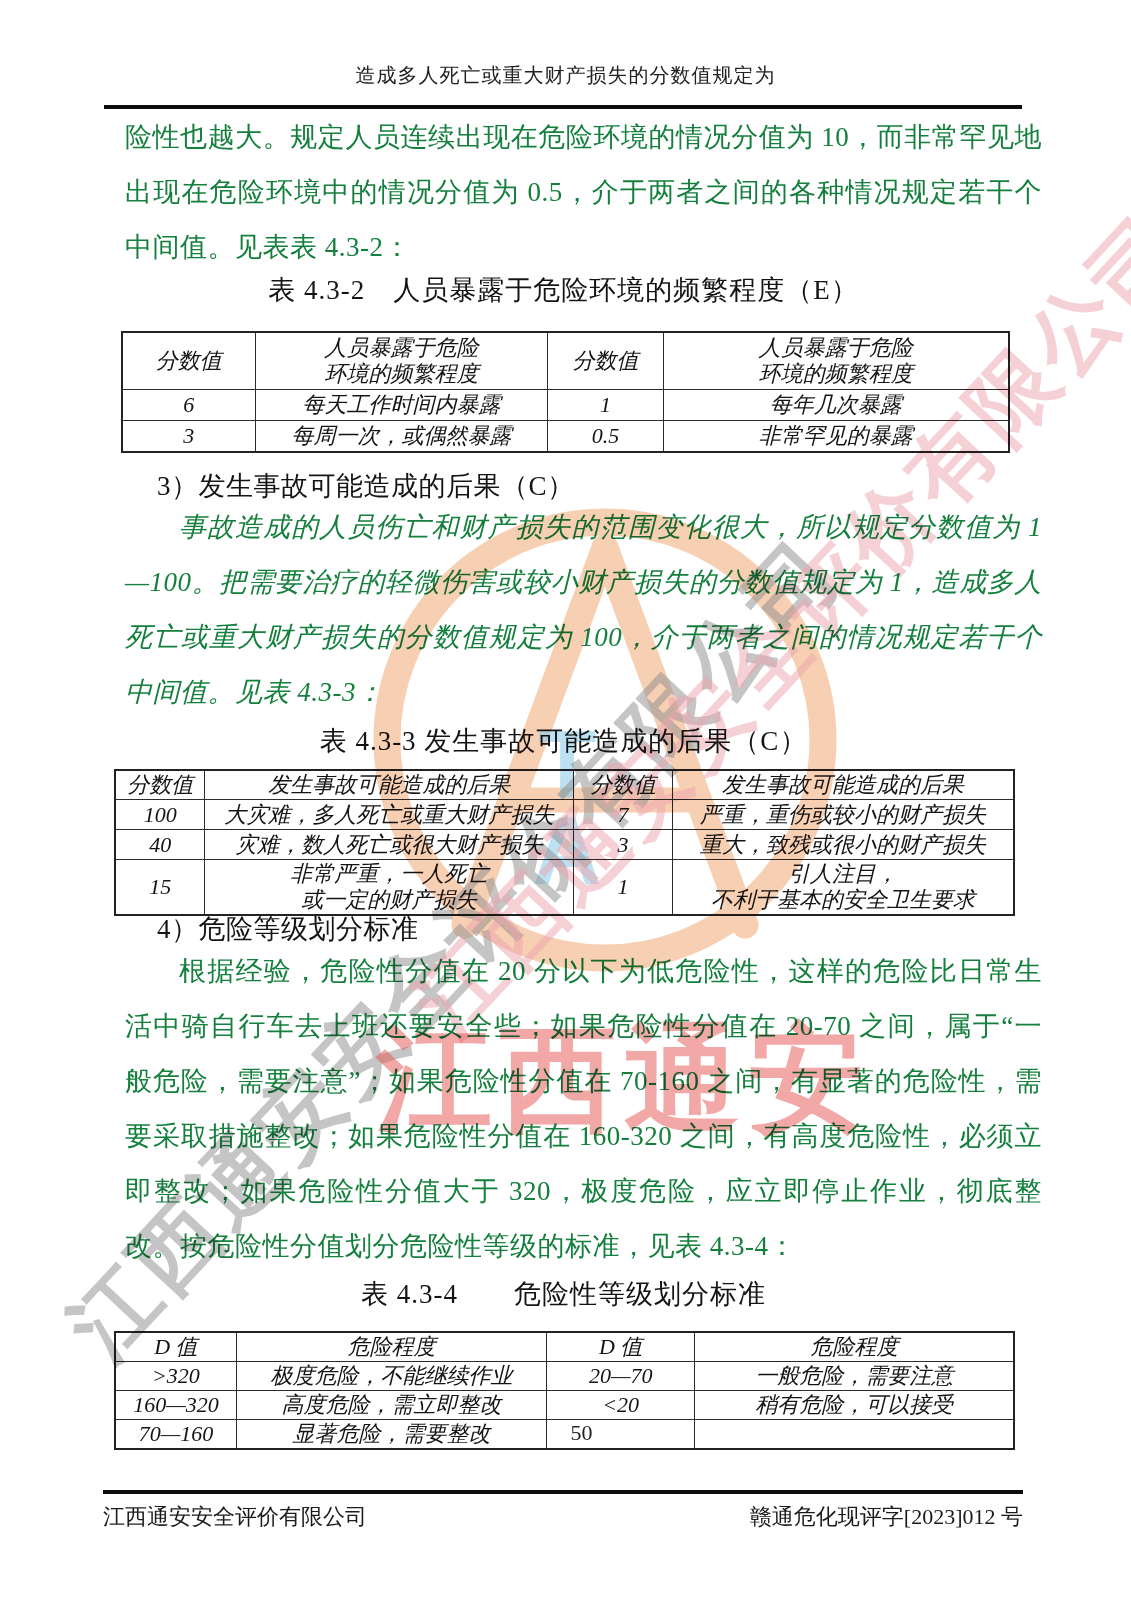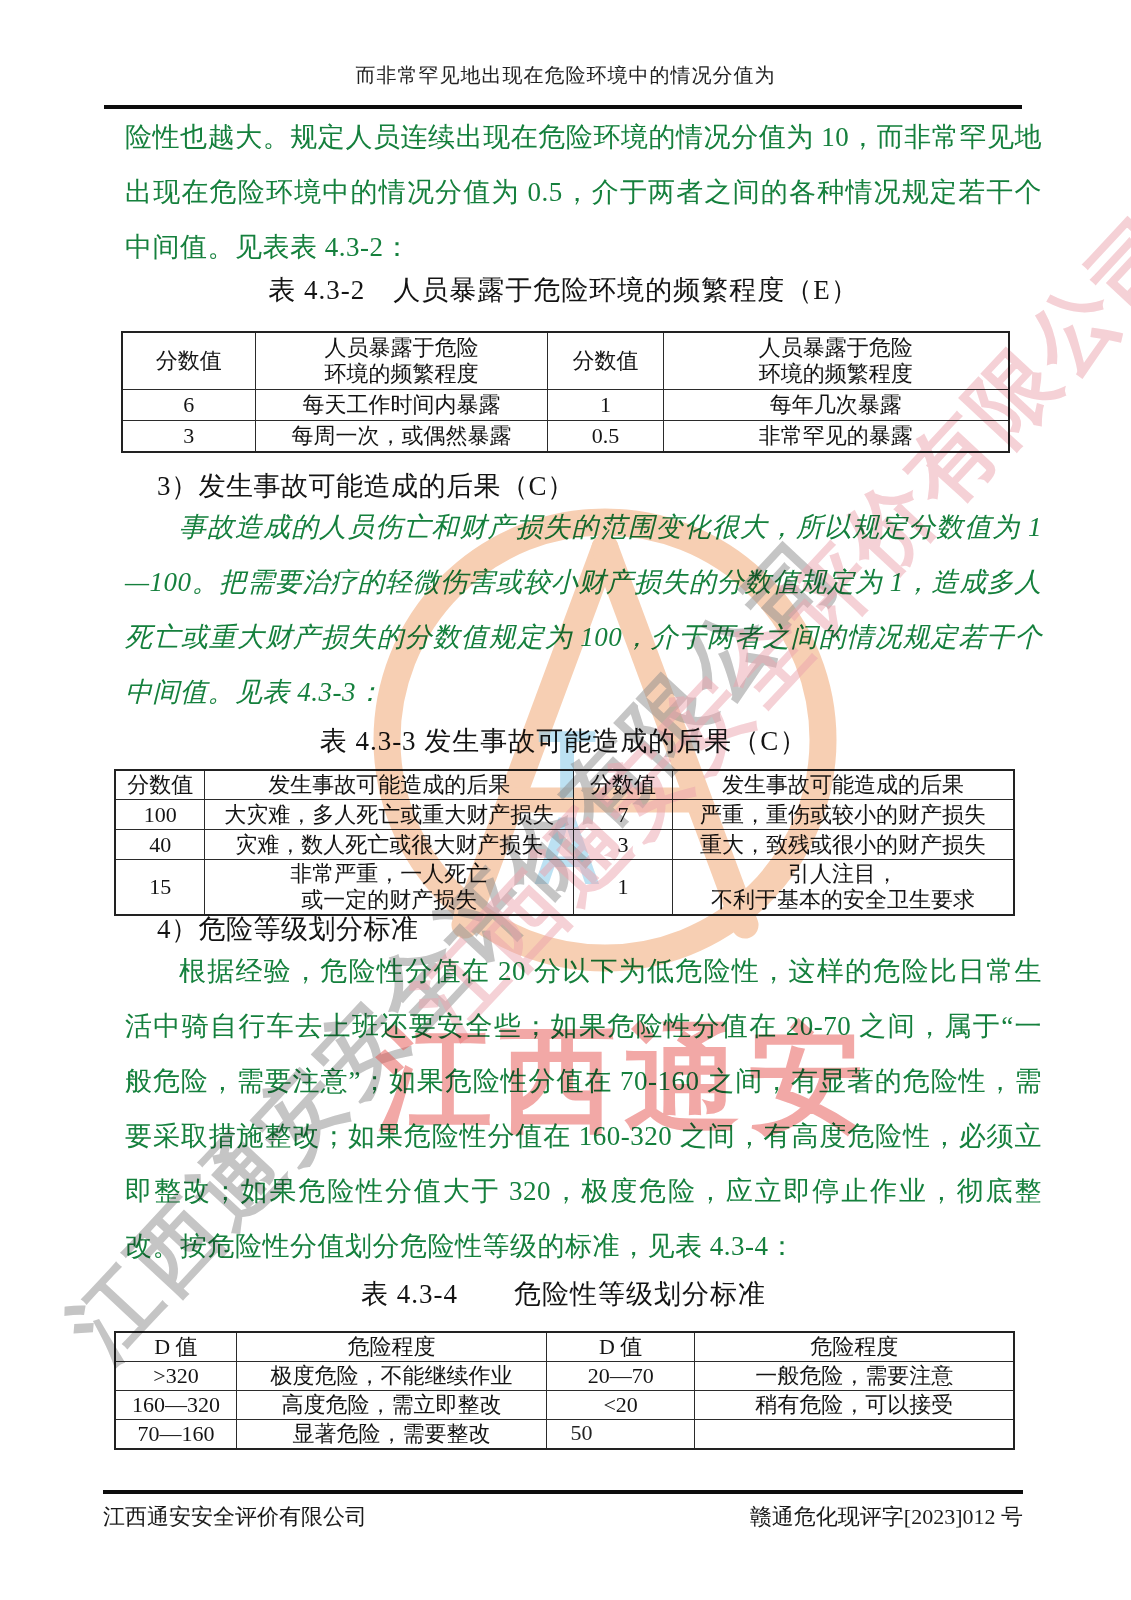--- a/index.html
+++ b/index.html
@@ -19,21 +19,21 @@
   .p3{top:944px; text-indent:2em;}
   .sub-head{position:absolute; left:157px; font-size:27px; color:#141414; letter-spacing:0.5px;}
   .h3{top:468px;}
   .h4{top:911px;}
   .tbl-title{position:absolute; left:105px; width:917px; text-align:center; font-size:27px;
     letter-spacing:1px; color:#141414;}
   .tt432{top:272px;}
   .tt433{top:723px;}
   .tt434{top:1276px;}
   table.doc{position:absolute; border-collapse:collapse; table-layout:fixed;
-    font-size:22px; color:#141414;}
+    font-size:22px; color:#141414;font-style:italic;}
   table.doc td, table.doc th{border:1.6px solid #2b2b2b; text-align:center; vertical-align:middle;
     font-weight:normal; white-space:pre-line; padding:1px 4px; line-height:26px;}
   table.doc{border:2px solid #222;}
   .t432{top:331px; left:121px; width:889px;}
   .t432 .hrow th{height:54px;}
   .t432 td{height:28px;}
   .t433{top:769px; left:114px; width:901px;}
   .t433 th{height:26px;}
   .t433 td{height:27px;}
   .t433 .tall td{height:46px;}
@@ -55,21 +55,21 @@
   .wm-diag-gray{left:455px; top:950px; color:#8c8c8c; opacity:0.5;}
   .wm-diag-pink{left:800px; top:625px; color:#eba3ad; opacity:0.5;}
   .wm-red{position:absolute; left:370px; top:1002px; font-family:Liberation Sans, sans-serif;
     font-weight:bold; font-size:116px; letter-spacing:8px; color:#e5524f; opacity:0.5; white-space:nowrap;margin-left:6px;}
 </style>
 </head>
 <body>
 
 <div class="page">
 
-  <div class="doc-header">而非常罕见地出现在危险环境中的情况分值为</div>
+  <div class="doc-header">造成多人死亡或重大财产损失的分数值规定为</div>
   <div class="header-rule"></div>
 
   <div class="body-par p1">险性也越大。规定人员连续出现在危险环境的情况分值为 10，而非常罕见地出现在危险环境中的情况分值为 0.5，介于两者之间的各种情况规定若干个中间值。见表表 4.3-2：</div>
 
   <div class="tbl-title tt432">表 4.3-2　人员暴露于危险环境的频繁程度（E）</div>
   <table class="doc t432">
     <colgroup>
         <col style="width:15%">
         <col style="width:33%">
         <col style="width:13%">

